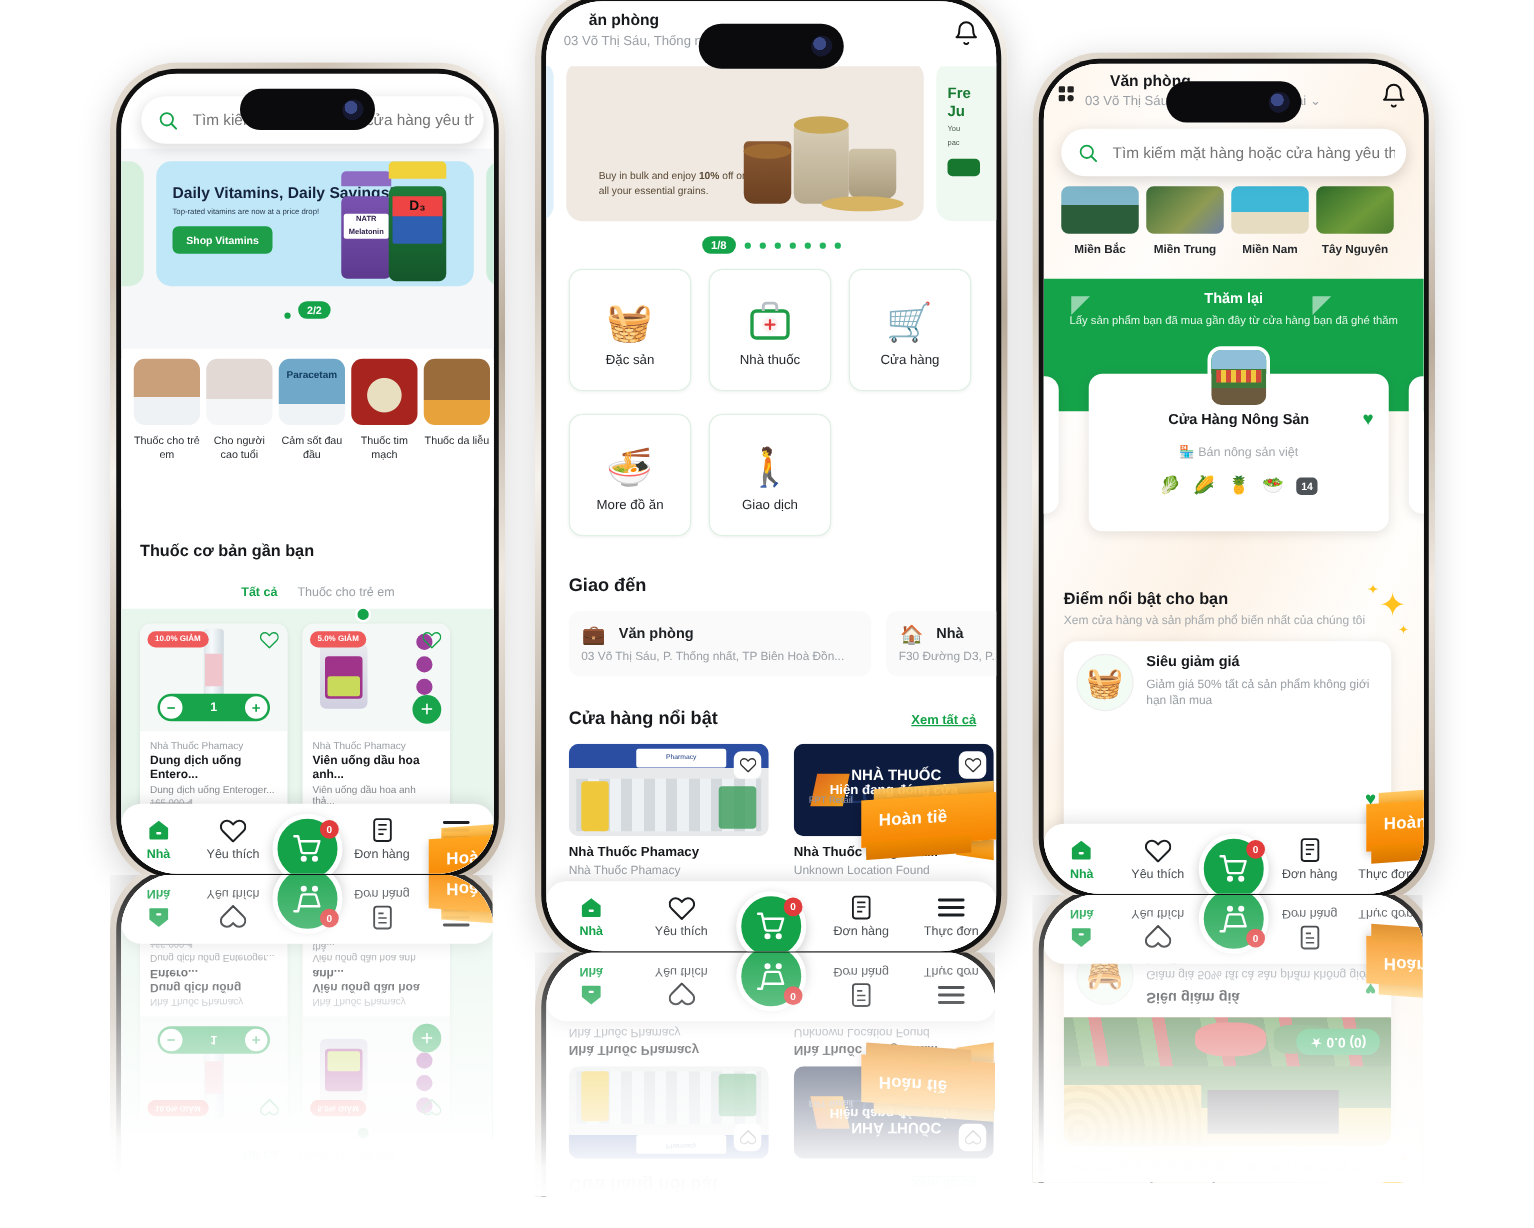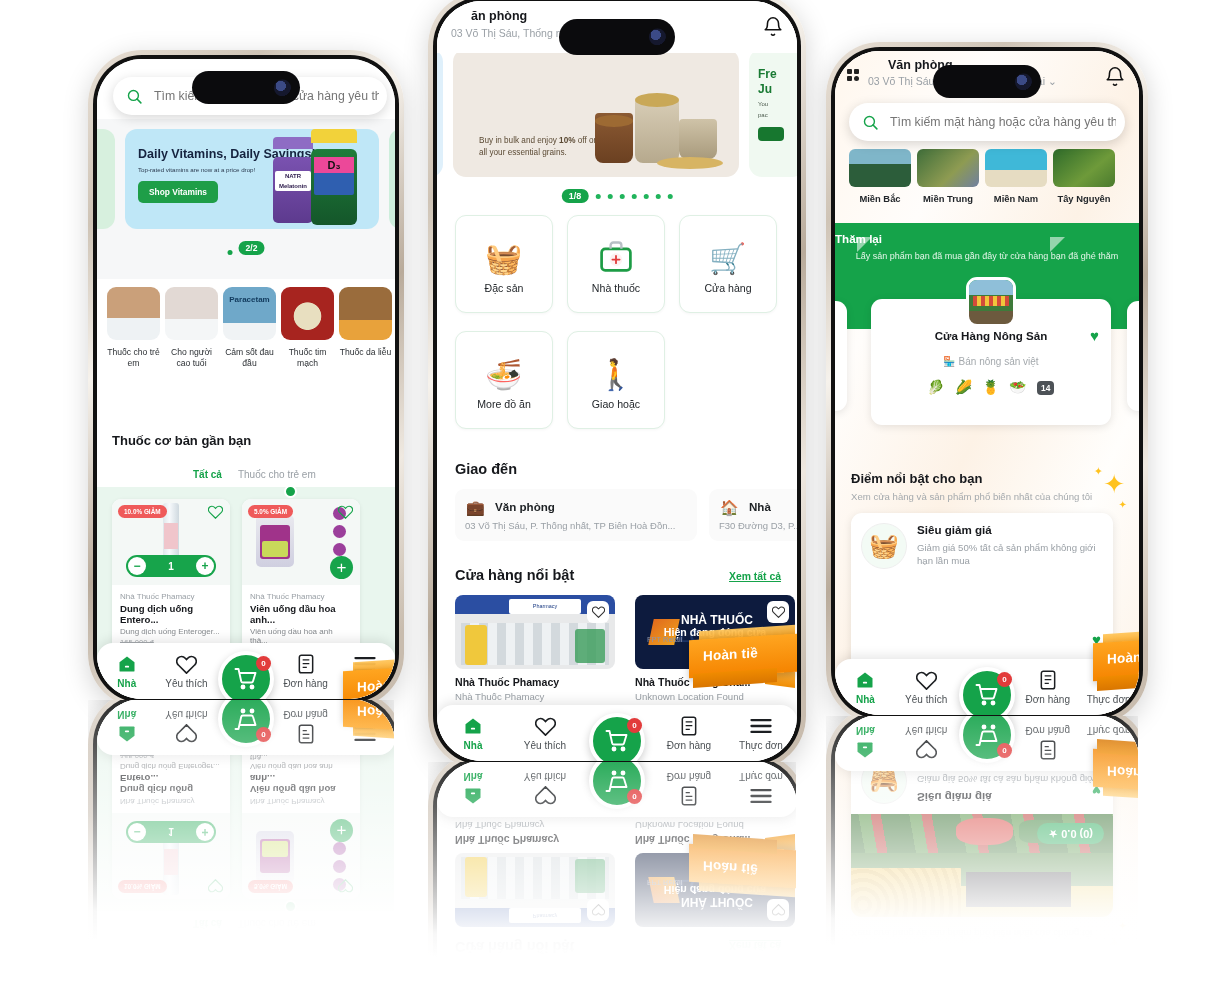--- a/index.html
+++ b/index.html
@@ -161,21 +161,21 @@
   .shopcard .fav{position:absolute;right:6px;top:6px;width:22px;height:22px;border-radius:6px;background:#fff;
     display:flex;align-items:center;justify-content:center;}
   .closed{position:absolute;left:50%;top:50%;transform:translate(-50%,-50%);color:#fff;font-size:10.6px;font-weight:700;white-space:nowrap;}
   .seeall{position:absolute;font-size:10.4px;color:#15a34a;font-weight:600;text-decoration:underline;}
 
   
   .region{position:absolute;top:0;width:62px;}
   .region .ph{width:62px;height:38px;border-radius:6px;overflow:hidden;}
   .region .rl{font-size:9.4px;color:#23272b;text-align:center;margin-top:6px;font-weight:600;}
   .revisit{position:absolute;left:0;width:100%;background:#15a34a;}
-  .revisit .rt{color:#fff;font-size:11.6px;font-weight:700;padding-top:9px;}
+  .revisit .rt{text-align:center;color:#fff;font-size:11.6px;font-weight:700;padding-top:9px;}
   .revisit .rs{text-align:center;color:#e4f6e9;font-size:9px;padding-top:6px;}
   .tri{position:absolute;width:0;height:0;border-style:solid;opacity:.55;}
   .storecard{position:absolute;background:#fff;border-radius:11px;box-shadow:0 2px 9px rgba(0,0,0,.10);}
   .storecard .logo{position:absolute;left:50%;top:-22px;transform:translateX(-50%);
     width:44px;height:44px;border-radius:11px;border:3px solid #fff;overflow:hidden;}
   .storecard .nm{text-align:center;font-size:11.6px;font-weight:700;color:#16181c;margin-top:30px;}
   .storecard .tag{text-align:center;font-size:10px;color:#a4a9ad;margin-top:14px;}
   .storecard .emo{text-align:center;margin-top:12px;font-size:14px;letter-spacing:3px;}
   .storecard .cntb{display:inline-block;background:#4d5257;color:#fff;font-size:8.4px;font-weight:700;
     border-radius:4px;padding:2px 4px;vertical-align:middle;letter-spacing:0;}
@@ -213,21 +213,21 @@
       <div class="hero-card hero-main">
         <div class="hh">Daily Vitamins, Daily Savings!</div>
         <div class="hs">Top-rated vitamins are now at a price drop!</div>
         <div class="hb">Shop Vitamins</div>
         <div style="position:absolute;right:12px;bottom:4px;width:98px;height:88px;">
           <div style="position:absolute;left:4px;bottom:2px;width:40px;height:66px;border-radius:5px;background:linear-gradient(180deg,#7a52b0,#5d3a8e);"></div>
           <div style="position:absolute;left:6px;bottom:34px;width:36px;height:20px;background:#fff;border-radius:2px;font-size:6px;color:#2b1a4a;text-align:center;line-height:10px;font-weight:700;">NATR<br>Melatonin</div>
           <div style="position:absolute;left:4px;top:0;width:40px;height:12px;background:#8e6cc4;border-radius:4px 4px 0 0;"></div>
           <div style="position:absolute;left:42px;bottom:0;width:46px;height:76px;border-radius:6px;background:linear-gradient(180deg,#1f7c3a,#14562a);"></div>
           <div style="position:absolute;left:45px;bottom:30px;width:40px;height:30px;background:#2f5fb0;border-radius:2px;"></div>
-          <div style="position:absolute;left:45px;bottom:52px;width:40px;height:16px;background:#ec4899;color:#111;font-size:11px;font-weight:700;text-align:center;line-height:16px;">D₃</div>
+          <div style="position:absolute;left:45px;bottom:52px;width:40px;height:16px;background:#ef4444;color:#111;font-size:11px;font-weight:700;text-align:center;line-height:16px;">D₃</div>
           <div style="position:absolute;left:42px;top:-8px;width:46px;height:14px;background:#f2d23a;border-radius:4px 4px 0 0;"></div>
         </div>
       </div>
       <div class="hero-card hero-right">
         
         
       </div>
       <div class="dots1">
         <span class="d"></span>
         <span class="cnt">2/2</span>
@@ -592,21 +592,21 @@
               <div class="tile" style="left:242px;top:214px">
                 <span class="ic">🛒</span>
                 <span class="tl">Cửa hàng</span>
               </div>
               <div class="tile" style="left:18px;top:330px">
                 <span class="ic">🍜</span>
                 <span class="tl">More đồ ăn</span>
               </div>
               <div class="tile" style="left:130px;top:330px">
                 <span class="ic">🚶</span>
-                <span class="tl">Giao hoặc</span>
+                <span class="tl">Giao dịch</span>
               </div>
             </div>
 
     <div class="sect-h" style="left:18px;top:460px;font-size:14.5px;">Giao đến</div>
     <div class="deliv" style="left:18px;top:488px;width:242px;">
       <span class="di">💼</span>
       <span class="dt">Văn phòng</span>
       <span class="dd">03 Võ Thị Sáu, P. Thống nhất, TP Biên Hoà Đồn...</span>
     </div>
     <div class="deliv" style="left:272px;top:488px;width:120px;">

